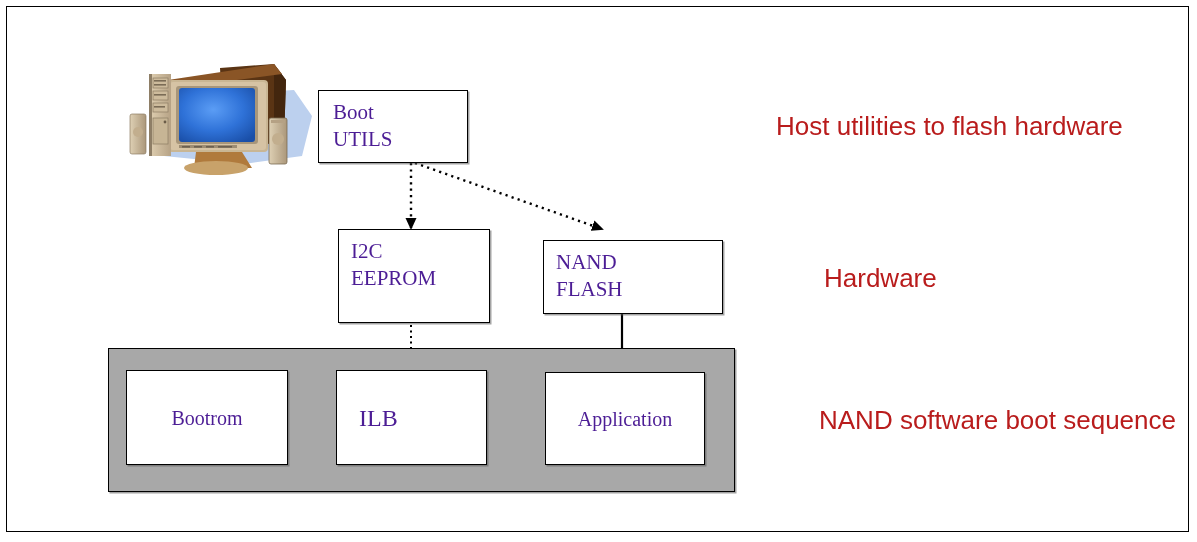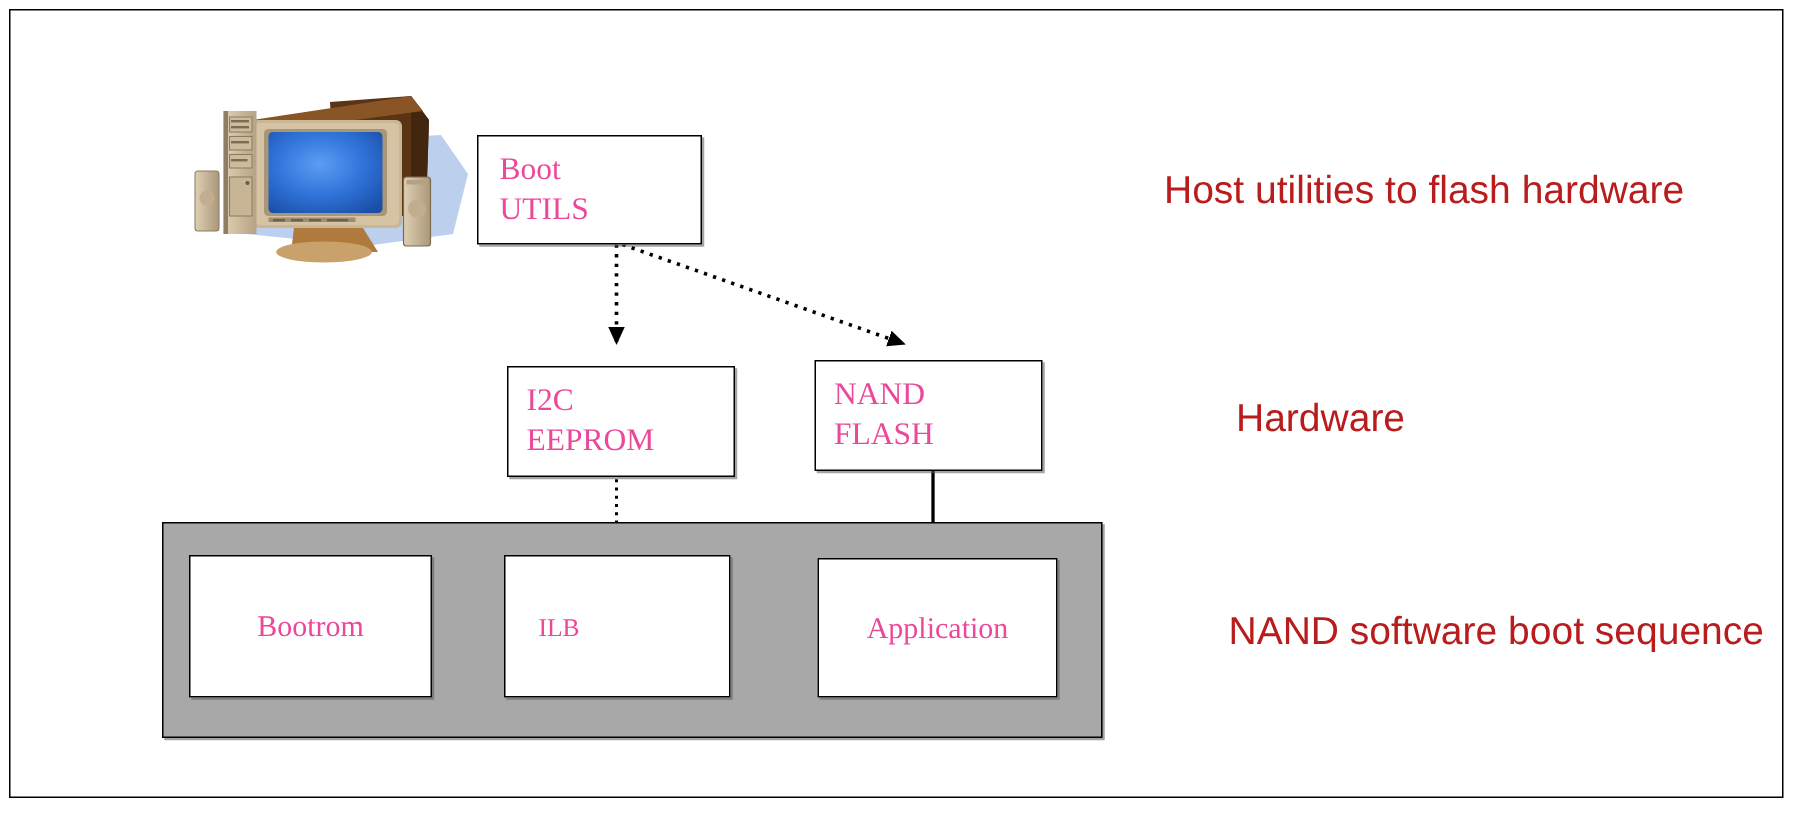--- a/index.html
+++ b/index.html
@@ -30,21 +30,21 @@
     box-sizing: border-box;
   }
 
   
   .node-box {
     position: absolute;
     background: #ffffff;
     border: 1.5px solid #000000;
     box-sizing: border-box;
     font-family: "Liberation Serif", serif;
-    color: #ec4899;
+    color: #4c1d95;
     box-shadow: 1.5px 1.5px 0 rgba(90,90,90,0.55);
   }
   .node-box .box-text {
     display: block;
     white-space: pre-line;
   }
 
   
   #box-boot-utils {
     left: 318px;
@@ -52,31 +52,31 @@
     width: 150px;
     height: 73px;
     font-size: 21px;
     line-height: 27px;
     padding: 8px 0 0 14px;
   }
 
   
   #box-i2c-eeprom {
     left: 338px;
-    top: 244px;
+    top: 229px;
     width: 152px;
-    height: 74px;
+    height: 94px;
     font-size: 21px;
     line-height: 27px;
     padding: 8px 0 0 12px;
   }
   #box-nand-flash {
     left: 543px;
     top: 240px;
-    width: 152px;
+    width: 180px;
     height: 74px;
     font-size: 21px;
     line-height: 27px;
     padding: 8px 0 0 12px;
   }
 
   
   #gray-panel {
     position: absolute;
     left: 108px;
@@ -97,21 +97,21 @@
     height: 95px;
     font-size: 20px;
     line-height: 95px;
     text-align: center;
   }
   #box-ilb {
     left: 336px;
     top: 370px;
     width: 151px;
     height: 95px;
-    font-size: 17px;
+    font-size: 24px;
     line-height: 95px;
     padding-left: 22px;
     box-sizing: border-box;
   }
   #box-application {
     left: 545px;
     top: 372px;
     width: 160px;
     height: 93px;
     font-size: 20px;

